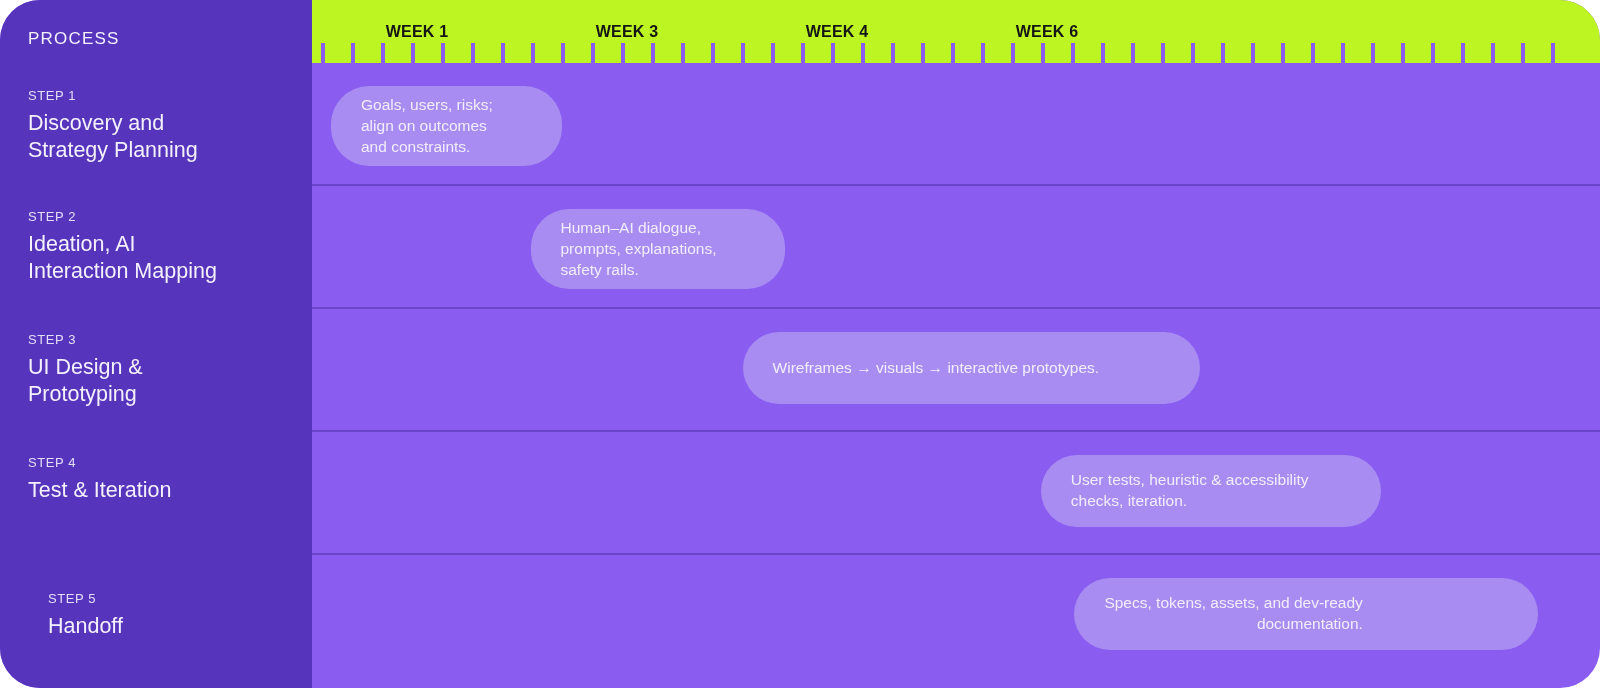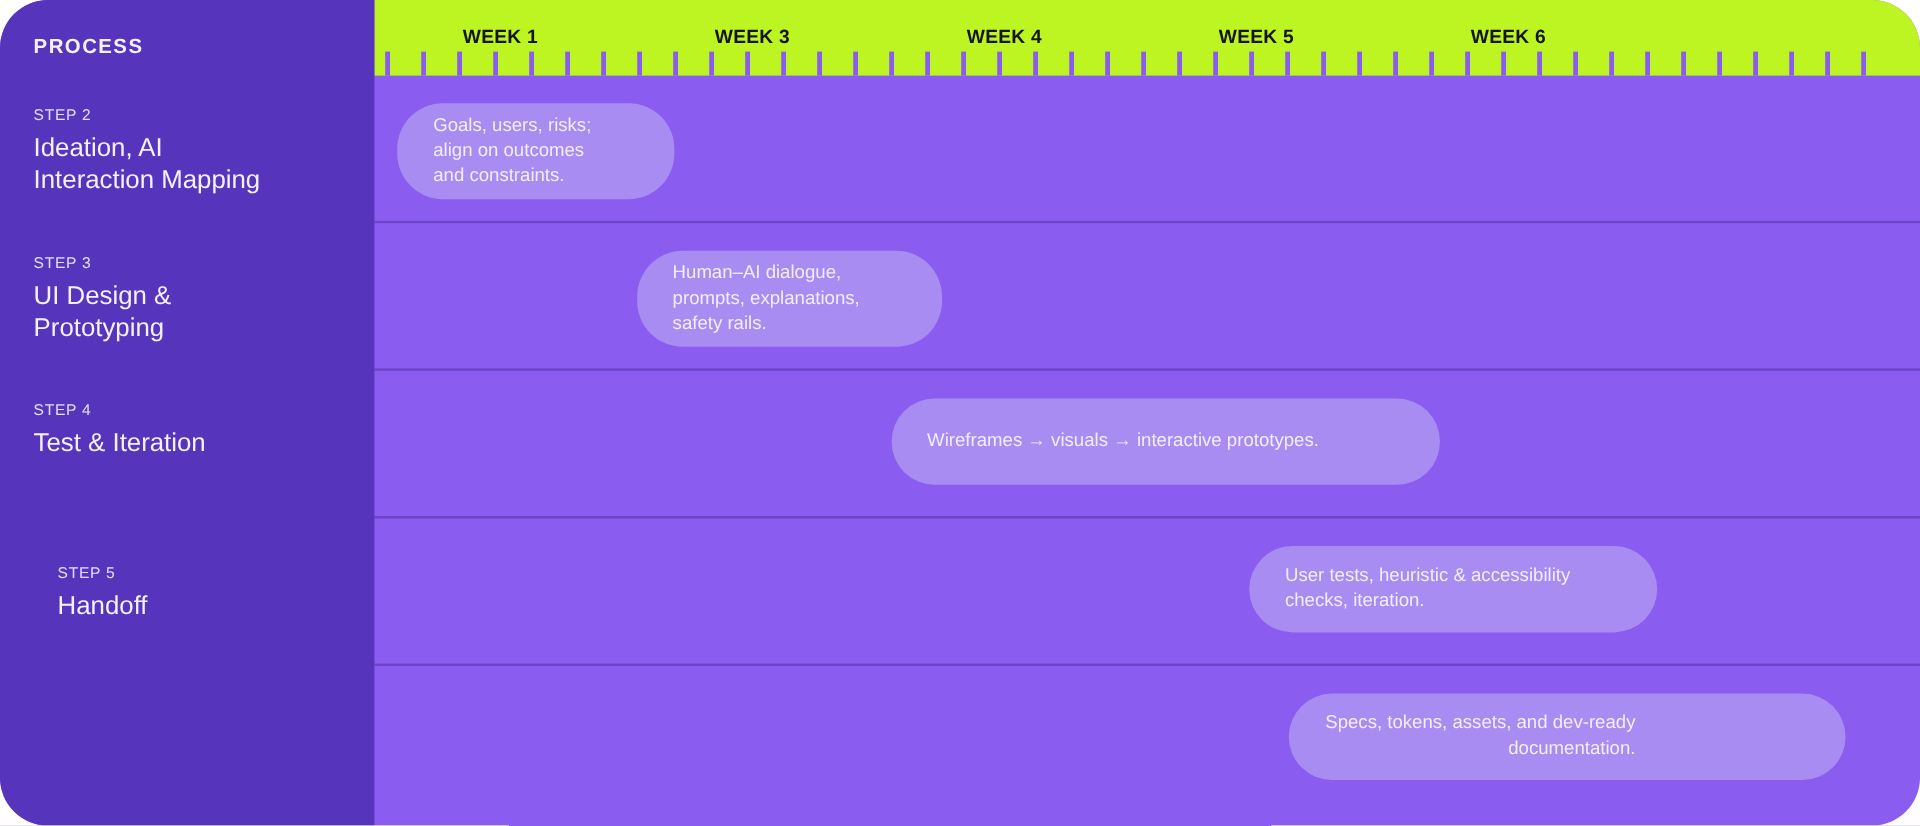--- a/index.html
+++ b/index.html
@@ -4,21 +4,21 @@
 <style>
   html,body{margin:0;padding:0;background:#fff;}
   body{font-family:"Liberation Sans","DejaVu Sans",sans-serif;-webkit-font-smoothing:antialiased;}
   .canvas{position:relative;width:1600px;height:688px;border-radius:40px;overflow:hidden;
           background:var(--timeline_bg,#8A5CF0);}
   
   .sidebar{position:absolute;left:0;top:0;bottom:0;width:312px;background:var(--sidebar_bg,#5634BC);
            z-index:3;display:flex;flex-direction:column;box-sizing:border-box;}
   .sidebar-header{height:63px;box-sizing:border-box;display:flex;align-items:center;
                   padding:14px 0 0 28px;}
-  .process-title{color:var(--sidebar_text,#F4F0FD);font-size:17px;letter-spacing:1.2px;font-weight:700;}
+  .process-title{color:var(--sidebar_text,#F4F0FD);font-size:17px;letter-spacing:1.2px;font-weight:400;}
   .side-row{box-sizing:border-box;padding:25px 26px 0 28px;}
   .side-row.r1{height:121px;}
   .side-row.r2,.side-row.r3,.side-row.r4{height:123px;}
   .side-row.r5{flex:1;padding-top:38px;padding-left:48px;}
   .step-label{color:rgba(240,235,252,.92);font-size:13px;font-weight:500;letter-spacing:.6px;margin-bottom:7px;}
   .step-title{color:var(--sidebar_text,#F4F0FD);font-size:21.5px;font-weight:500;line-height:1.26;white-space:pre-line;}
   
   .content{margin-left:312px;height:100%;display:flex;flex-direction:column;box-sizing:border-box;}
   .ruler{height:63px;flex:0 0 63px;background:var(--ruler_bg,#BDF522);position:relative;display:flex;}
   .week{width:210px;flex:0 0 210px;display:flex;align-items:center;justify-content:center;
@@ -38,20 +38,25 @@
 </style>
 </head>
 <body>
 
 <div class="canvas">
 
   <aside class="sidebar">
     <div class="sidebar-header">
       <span class="process-title">PROCESS</span>
     </div>
+    <div class="side-row r1">
+      <div class="step-label">STEP 1</div>
+      <div class="step-title">Discovery and
+Strategy Planning</div>
+    </div>
     <div class="side-row r2">
       <div class="step-label">STEP 2</div>
       <div class="step-title">Ideation, AI
 Interaction Mapping</div>
     </div>
     <div class="side-row r3">
       <div class="step-label">STEP 3</div>
       <div class="step-title">UI Design &amp;
 Prototyping</div>
     </div>
@@ -68,23 +73,20 @@
   <div class="content">
     <div class="ruler">
       <div class="week">
           <span>WEEK 1</span>
         </div>
       <div class="week">
           <span>WEEK 3</span>
         </div>
       <div class="week">
           <span>WEEK 4</span>
-        </div>
-      <div class="week">
-          <span>WEEK 5</span>
         </div>
       <div class="week">
           <span>WEEK 6</span>
         </div>
       <div>
           <div class="tick" style="left: 9px;"></div>
           <div class="tick" style="left: 39px;"></div>
           <div class="tick" style="left: 69px;"></div>
           <div class="tick" style="left: 99px;"></div>
           <div class="tick" style="left: 129px;"></div>

